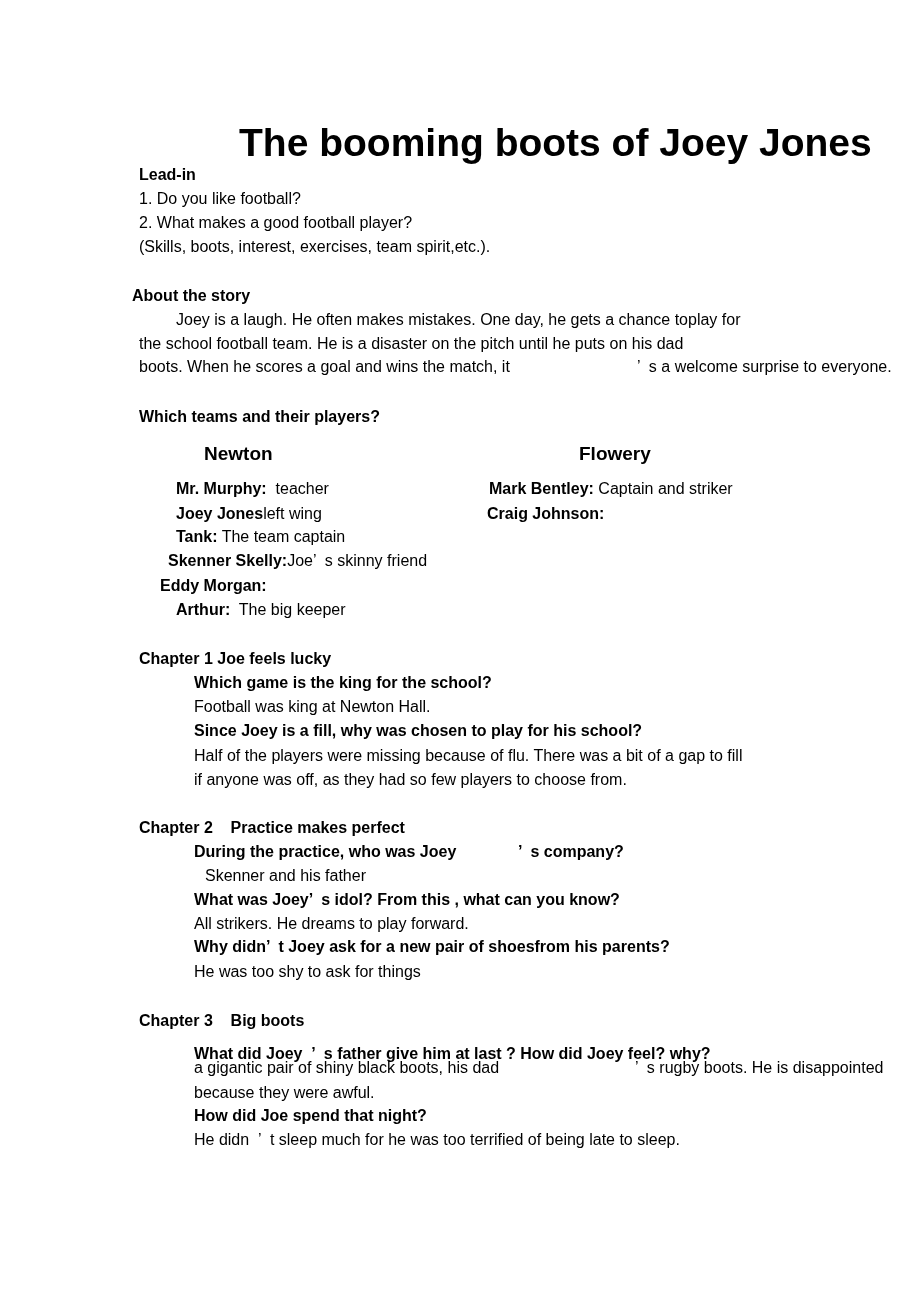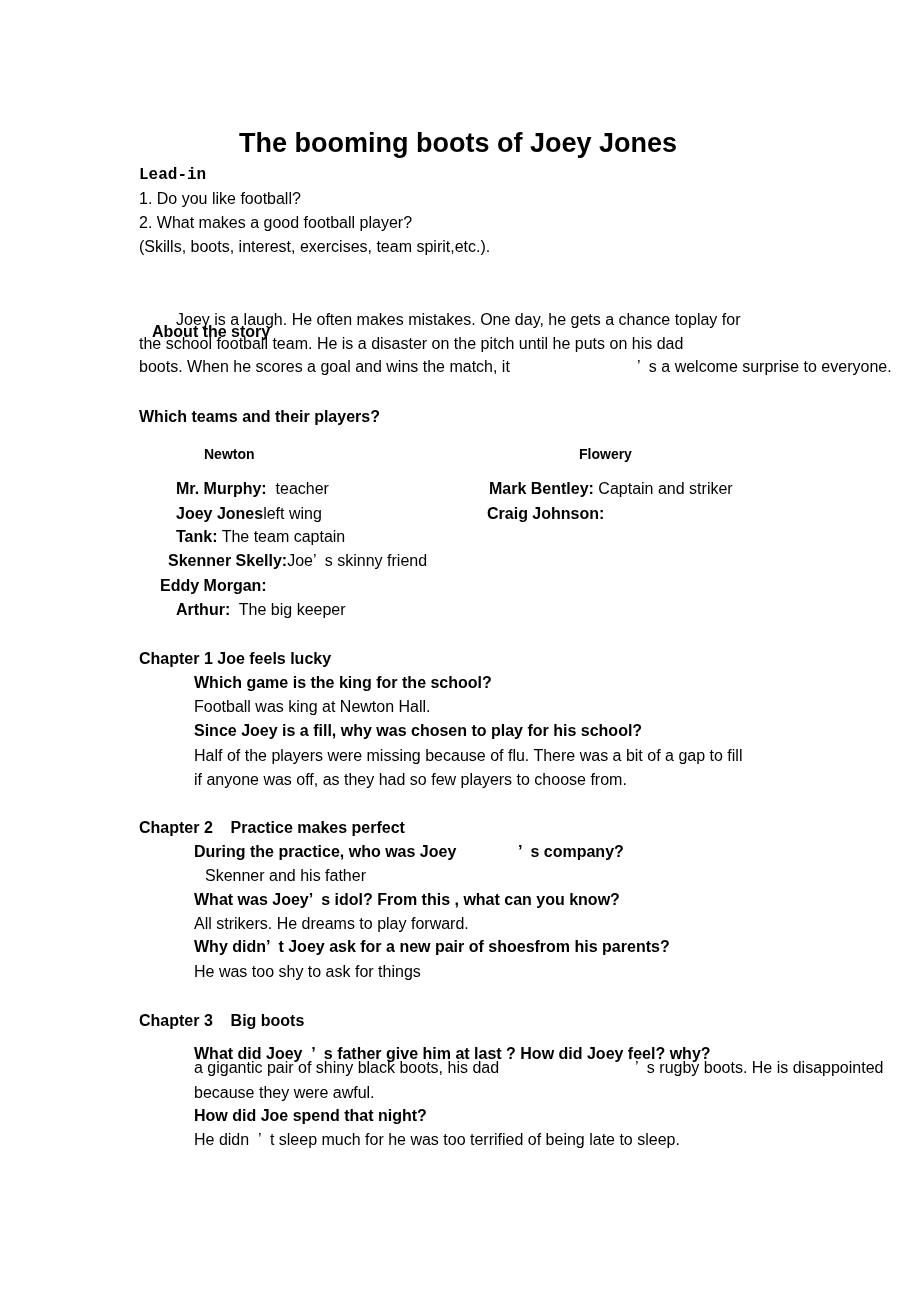--- a/index.html
+++ b/index.html
@@ -2,37 +2,37 @@
 <html><head>
 <meta charset="utf-8">
 <style>
   html, body { margin: 0; padding: 0; background: #ffffff; }
   body {
     width: 920px; height: 1303px; position: relative; overflow: hidden;
     font-family: "Liberation Sans", sans-serif; color: #000;
   }
   .abs { position: absolute; white-space: pre; font-size: 16px; line-height: 20px; }
   .b { font-weight: bold; }
-  .title { font-size: 27px; font-weight: bold; line-height: 36px; }
-  .team { font-size: 14px; font-weight: bold; line-height: 22px; }
+  .title { font-size: 39px; font-weight: bold; line-height: 36px; }
+  .team { font-size: 19px; font-weight: bold; line-height: 22px; }
 </style>
 </head>
 <body>
 
 <div class="abs title" style="left:239px;top:125px;">The booming boots of Joey Jones</div>
 
 <div>
-  <div class="abs b" style="left:139px;top:165px;font-family:Liberation Mono, monospace;">Lead-in</div>
+  <div class="abs b" style="left:139px;top:165px;">Lead-in</div>
   <div class="abs" style="left:139px;top:189px;">1. Do you like football?</div>
   <div class="abs" style="left:139px;top:213px;text-align:right;">2. What makes a good football player?</div>
   <div class="abs" style="left:139px;top:237px;">(Skills, boots, interest, exercises, team spirit,etc.).</div>
 </div>
 
 <div>
-  <div class="abs b" style="left:152px;top:286px;margin-top:36px;">About the story</div>
+  <div class="abs b" style="left:132px;top:286px;">About the story</div>
   <div class="abs" style="left:176px;top:310px;">Joey is a laugh. He often makes mistakes. One day, he gets a chance toplay for</div>
   <div class="abs" style="left:139px;top:334px;">the school football team. He is a disaster on the pitch until he puts on his dad</div>
   <div class="abs" style="left:139px;top:357px;">boots. When he scores a goal and wins the match, it</div>
   <div class="abs" style="left:637px;top:357px;">’  s a welcome surprise to everyone.</div>
 </div>
 
 <div>
   <div class="abs b" style="left:139px;top:407px;">Which teams and their players?</div>
   <div class="abs team" style="left:204px;top:443px;">Newton</div>
   <div class="abs team" style="left:579px;top:443px;">Flowery</div>

